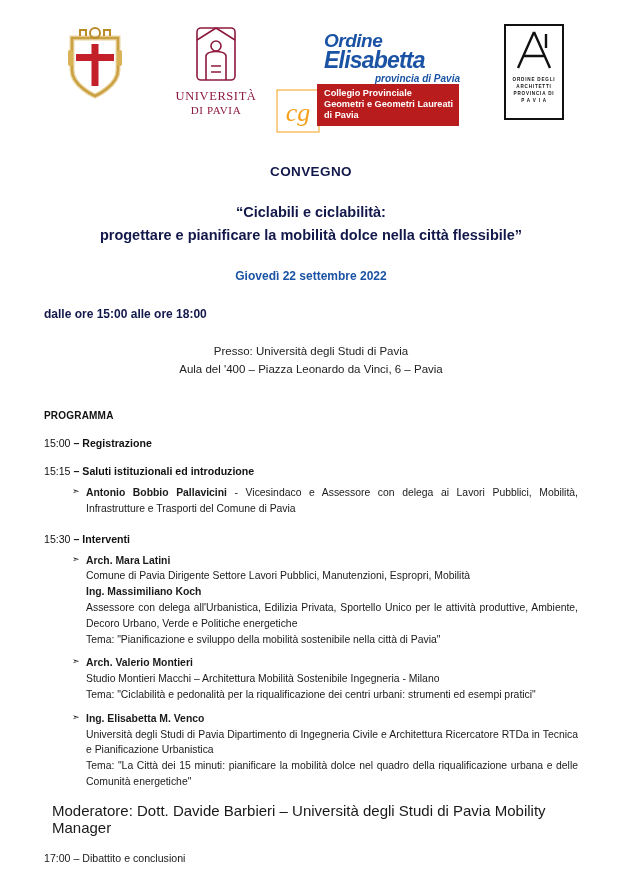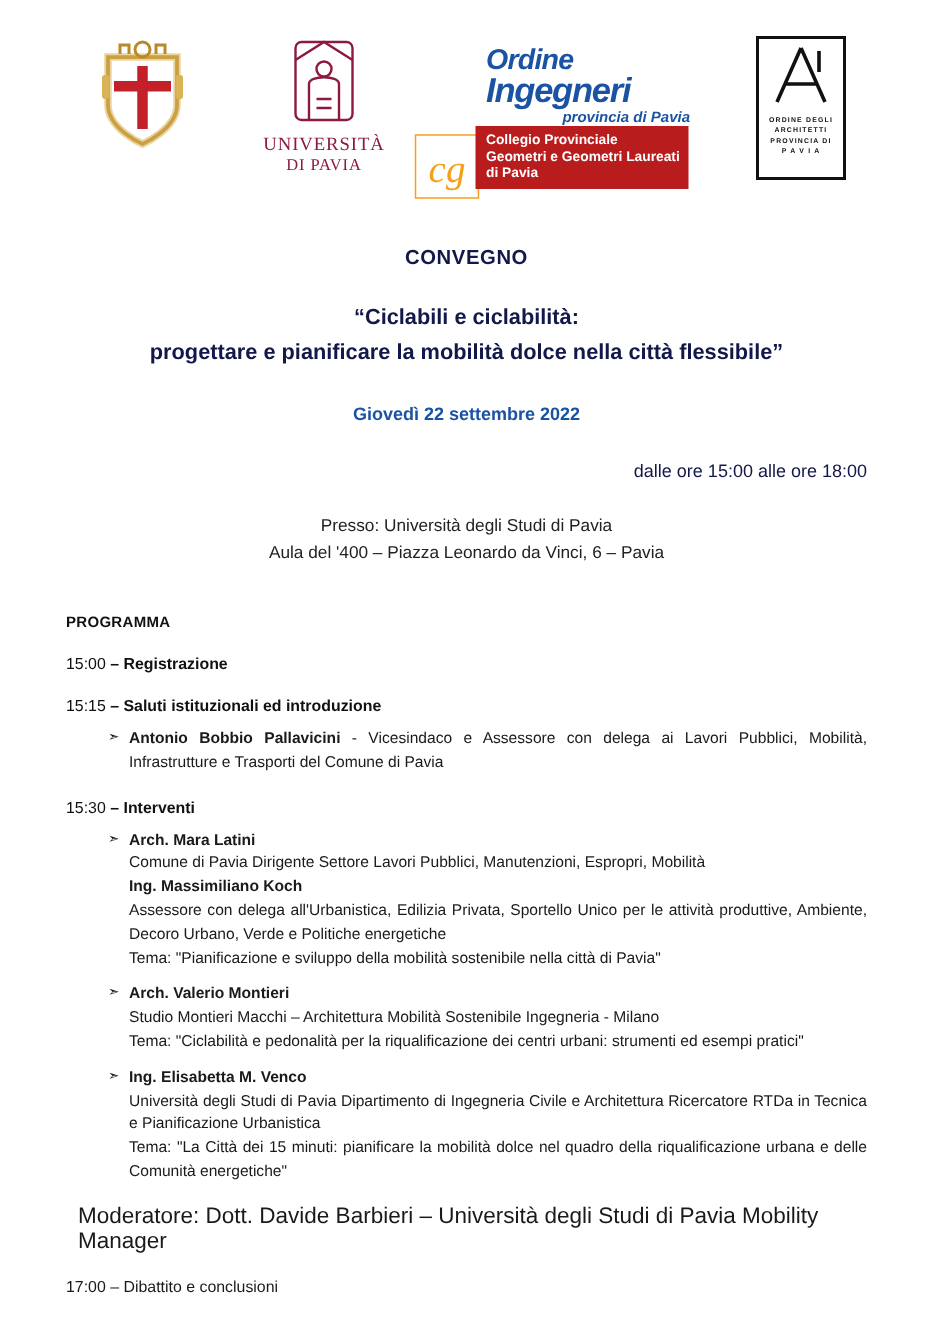--- a/index.html
+++ b/index.html
@@ -152,22 +152,22 @@
     line-height: 1.6;
   }
   .h-date {
     text-align: center;
     font-weight: bold;
     font-size: 12px;
     color: #1b53a4;
     margin-top: 22px;
   }
   .h-hours {
-    text-align: right;
-    font-weight: normal;
+    text-align: left;
+    font-weight: bold;
     font-size: 12px;
     color: #12184a;
     margin-top: 24px;
   }
   .h-venue {
     text-align: center;
     font-size: 11.5px;
     color: #222;
     margin-top: 22px;
     line-height: 1.5;
@@ -256,21 +256,21 @@
             <path d="M49 46 L59 46 M49 52 L59 52"></path>
           </g>
         </svg>
       </div>
       <div class="t1">UNIVERSITÀ</div>
       <div class="t2">DI PAVIA</div>
     </div>
 
     <div class="logo ordining">
       <div class="word w1">Ordine</div>
-      <div class="word w2">Ingegneri</div>
+      <div class="word w2">Elisabetta</div>
       <div class="w3">provincia di Pavia</div>
     </div>
 
     <div class="logo geometri">
       <div class="gmark">
         <svg width="44" height="44" viewBox="0 0 44 44">
           <rect x="1" y="1" width="42" height="42" fill="#ffffff" stroke="#f5a01a" stroke-width="1"></rect>
           <text x="22" y="32" font-family="Liberation Serif, serif" font-size="26" fill="#f5a01a" text-anchor="middle" font-style="italic">cg</text>
         </svg>
       </div>

